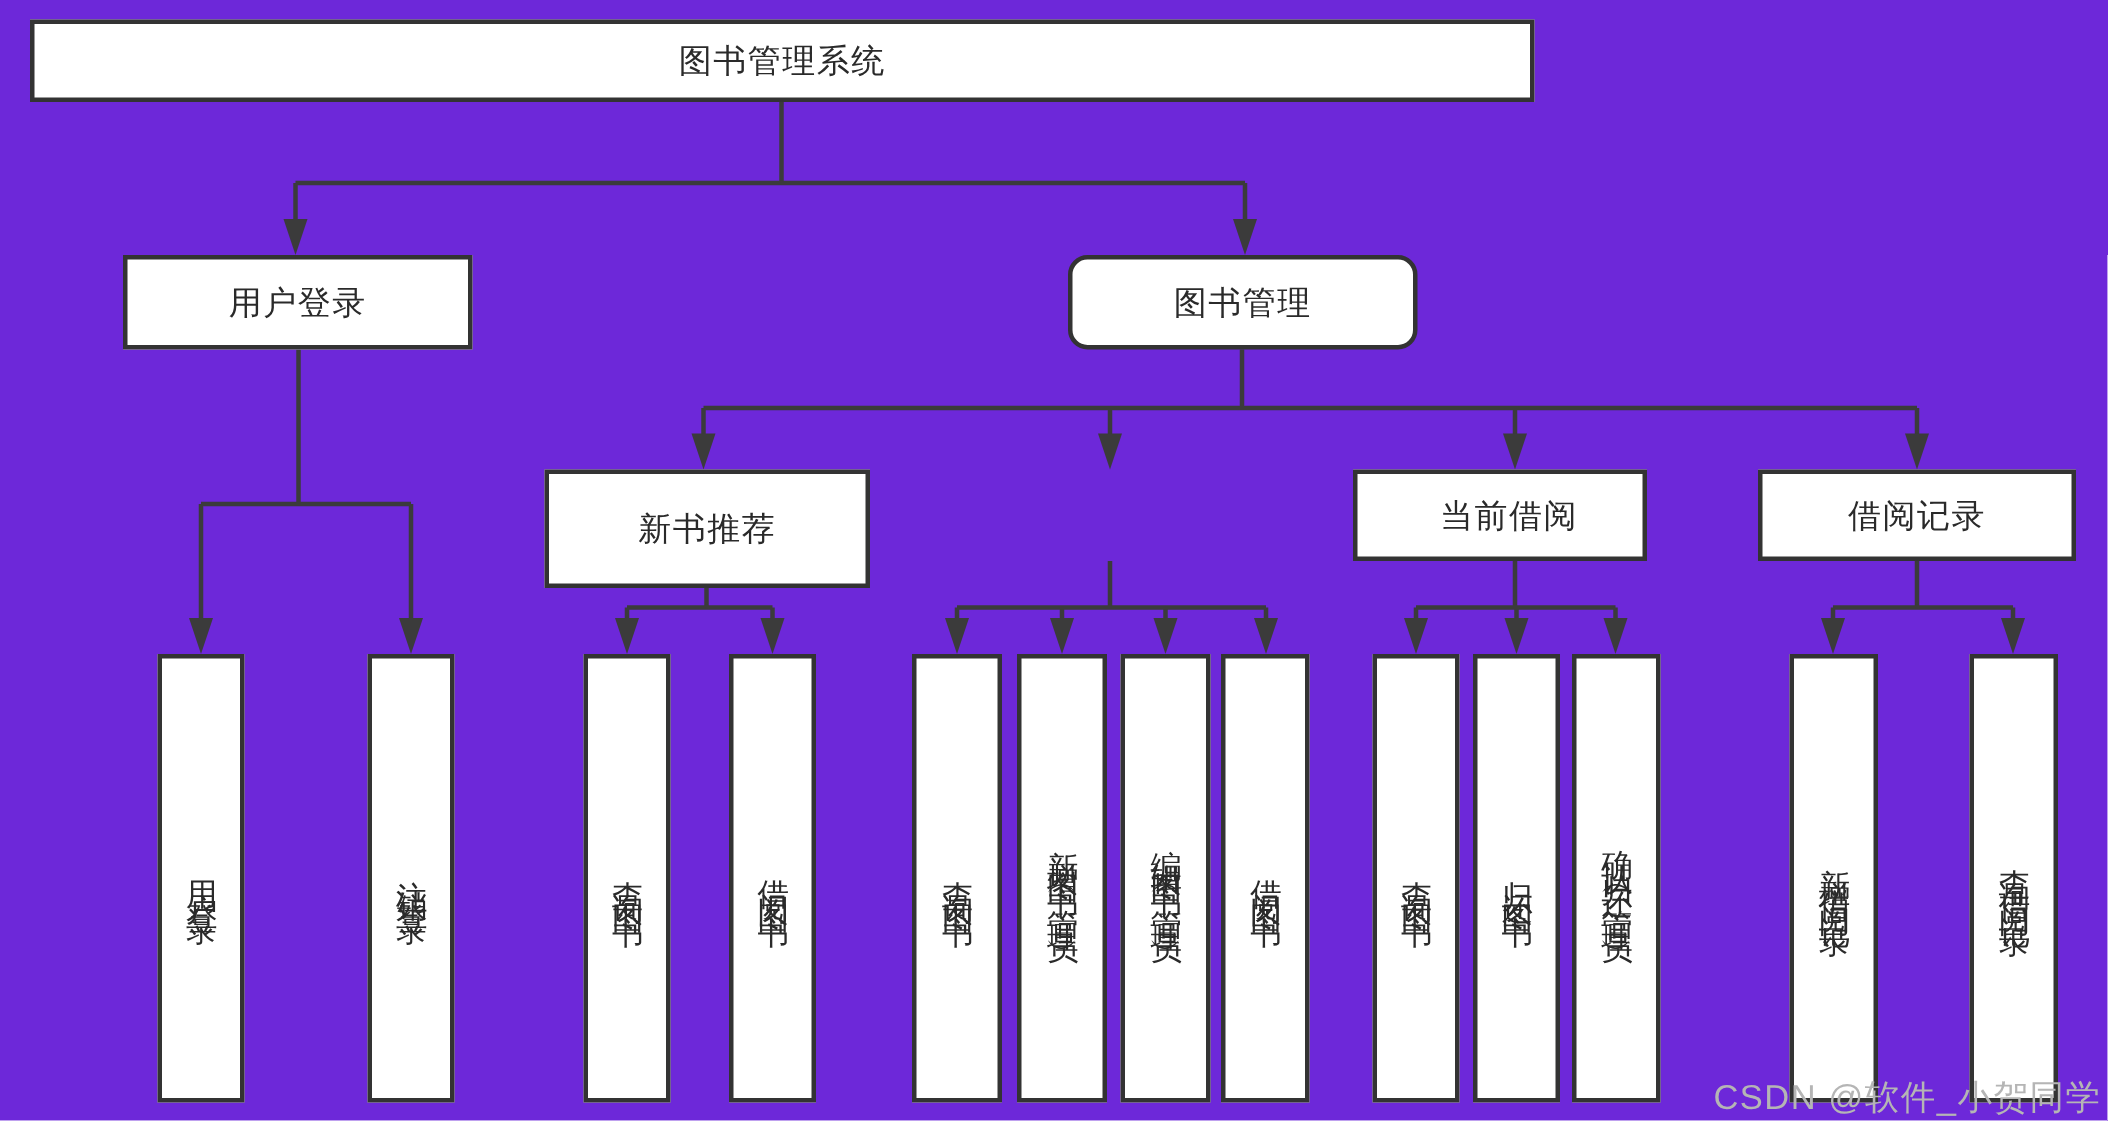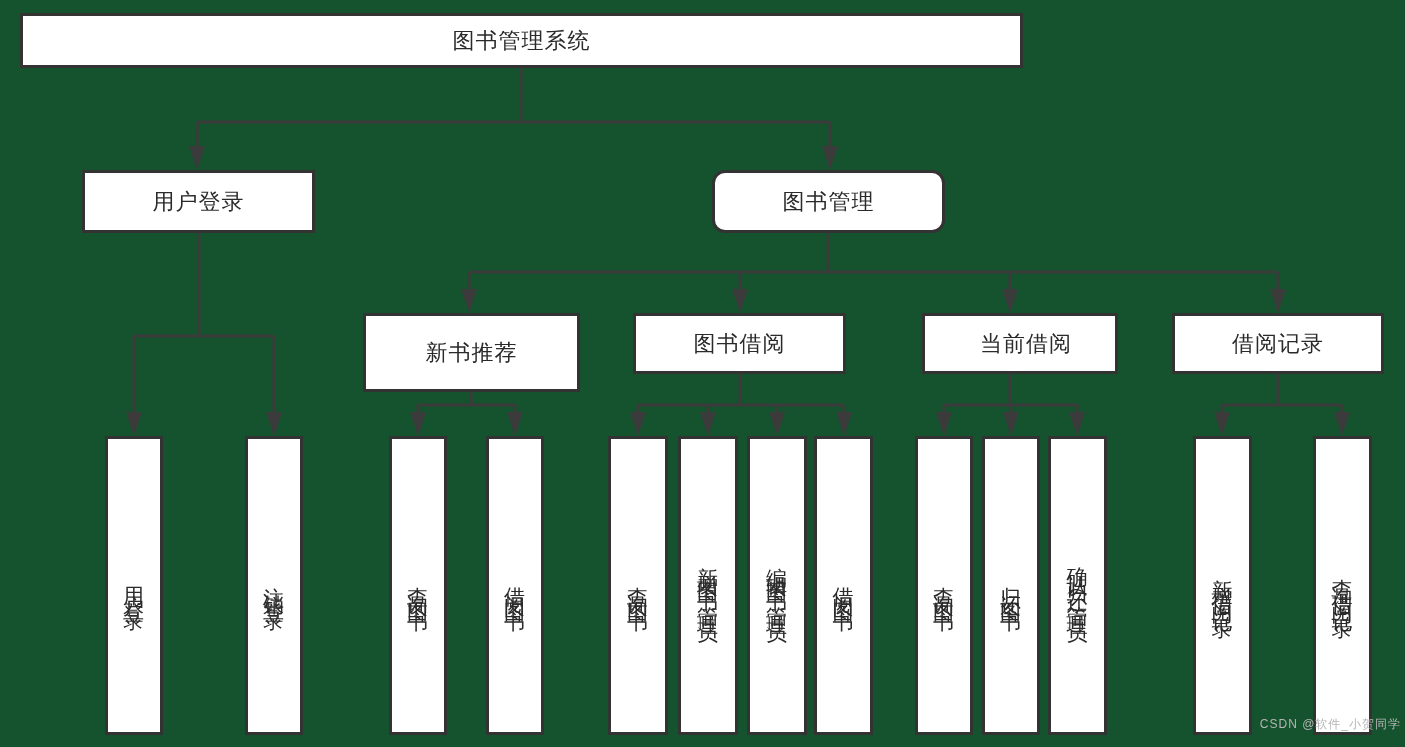--- a/index.html
+++ b/index.html
@@ -1,19 +1,19 @@
 <!DOCTYPE html>
 <html><head>
 <meta charset="utf-8">
 <style>
   html,body{margin:0;padding:0;background:#ffffff;}
   .canvas{
     position:relative;
     width:1405px;height:747px;
-    background:#14532d;
+    background:#6d28d9;
     font-family:"Liberation Sans","DejaVu Sans",sans-serif;
     overflow:hidden;
   }
   .lines{position:absolute;left:0;top:0;z-index:0;}
   .node{
     position:absolute;
     box-sizing:border-box;
     border:3px solid #333333;
     background:#ffffff;
     color:#2a2a2a;
@@ -27,21 +27,21 @@
     font-size:21px;
     writing-mode:vertical-rl;
     text-orientation:mixed;
     letter-spacing:8px;
     line-height:1;
     text-align:center;
   }
   .watermark{
     position:absolute;
     right:4px;top:716px;
-    font-size:12px;
+    font-size:23px;
     color:#b5b5b5;
     letter-spacing:1px;
     z-index:3;
     white-space:nowrap;
   }
 </style>
 </head>
 <body>
 
 <div class="canvas">
@@ -78,22 +78,21 @@
       <polygon points="1334,412 1350,412 1342,436"></polygon>
     </g>
   </svg>
 
   <div class="node hbox" style="left:20px;top:13px;width:1003px;height:55px;">图书管理系统</div>
 
   <div class="node hbox" style="left:82px;top:170px;width:233px;height:63px;">用户登录</div>
   <div class="node hbox" style="left:712px;top:170px;width:233px;height:63px;border-radius:13px;">图书管理</div>
 
   <div class="node hbox" style="left:363px;top:313px;width:217px;height:79px;">新书推荐</div>
-  <div class="node hbox" style="left:633px;top:313px;width:213px;height:61px;">图书借阅</div>
-  <div class="node hbox" style="left:922px;top:313px;width:196px;height:61px;padding-left:12px;">当前借阅</div>
+  <div class="node hbox" style="left:902px;top:313px;width:196px;height:61px;padding-left:12px;">当前借阅</div>
   <div class="node hbox" style="left:1172px;top:313px;width:212px;height:61px;">借阅记录</div>
 
   <div class="node vbox" style="left:105px;top:436px;width:58px;height:299px;">用户登录</div>
   <div class="node vbox" style="left:245px;top:436px;width:58px;height:299px;">注销登录</div>
 
   <div class="node vbox" style="left:389px;top:436px;width:58px;height:299px;">查询图书</div>
   <div class="node vbox" style="left:486px;top:436px;width:58px;height:299px;">借阅图书</div>
 
   <div class="node vbox" style="left:608px;top:436px;width:60px;height:299px;">查询图书</div>
   <div class="node vbox" style="left:678px;top:436px;width:60px;height:299px;">新增图书（管理员）</div>

